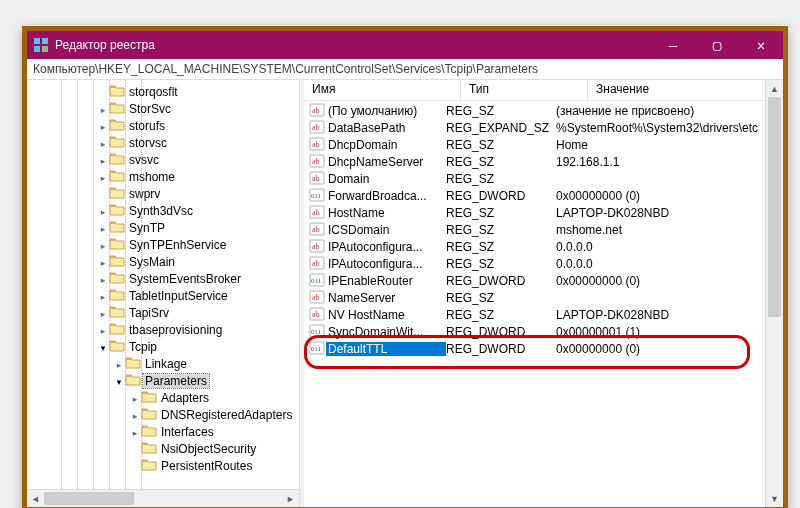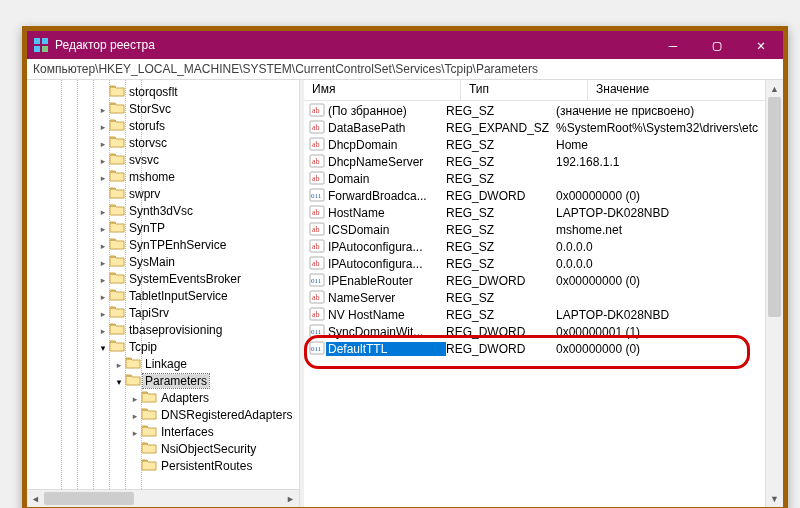--- a/index.html
+++ b/index.html
@@ -334,21 +334,21 @@
           <div class="col" style="flex:1;border-right:none">Значение</div>
         </div>
         <div class="list-body" id="list">
           <div class="row">
               <span class="c-icon ico-sz">
                 <svg width="16" height="16">
                   <rect x="1" y="2" width="14" height="12" rx="1" fill="#fff" stroke="#b0b0b0"></rect>
                   <text x="3" y="11" font-size="8" font-family="Tahoma" fill="#d04040">ab</text>
                 </svg>
               </span>
-              <span class="c-name">(По збранное)</span>
+              <span class="c-name">(По умолчанию)</span>
               <span class="c-type">REG_SZ</span>
               <span class="c-val">(значение не присвоено)</span>
             </div>
             <div class="row">
               <span class="c-icon ico-sz">
                 <svg width="16" height="16">
                   <rect x="1" y="2" width="14" height="12" rx="1" fill="#fff" stroke="#b0b0b0"></rect>
                   <text x="3" y="11" font-size="8" font-family="Tahoma" fill="#d04040">ab</text>
                 </svg>
               </span>

